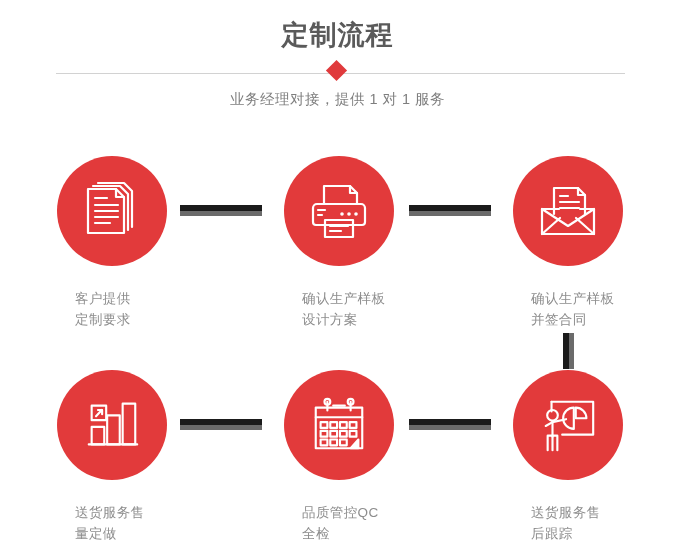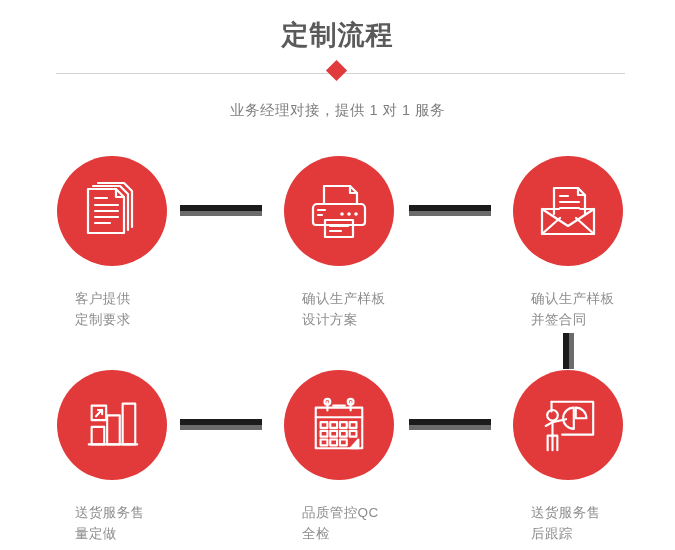--- a/index.html
+++ b/index.html
@@ -61,21 +61,20 @@
   }
   .page-subtitle {
     position: absolute;
     top: 90px;
     left: 0;
     width: 675px;
     text-align: center;
     font-size: 14.5px;
     color: #7e7e7e;
     letter-spacing: 0.5px;
-    margin-top: 11px;
   }
 
   
   .flow {
     position: absolute;
     left: 12px;
     top: 148px;
     width: 675px;
     height: 402px;
   }

